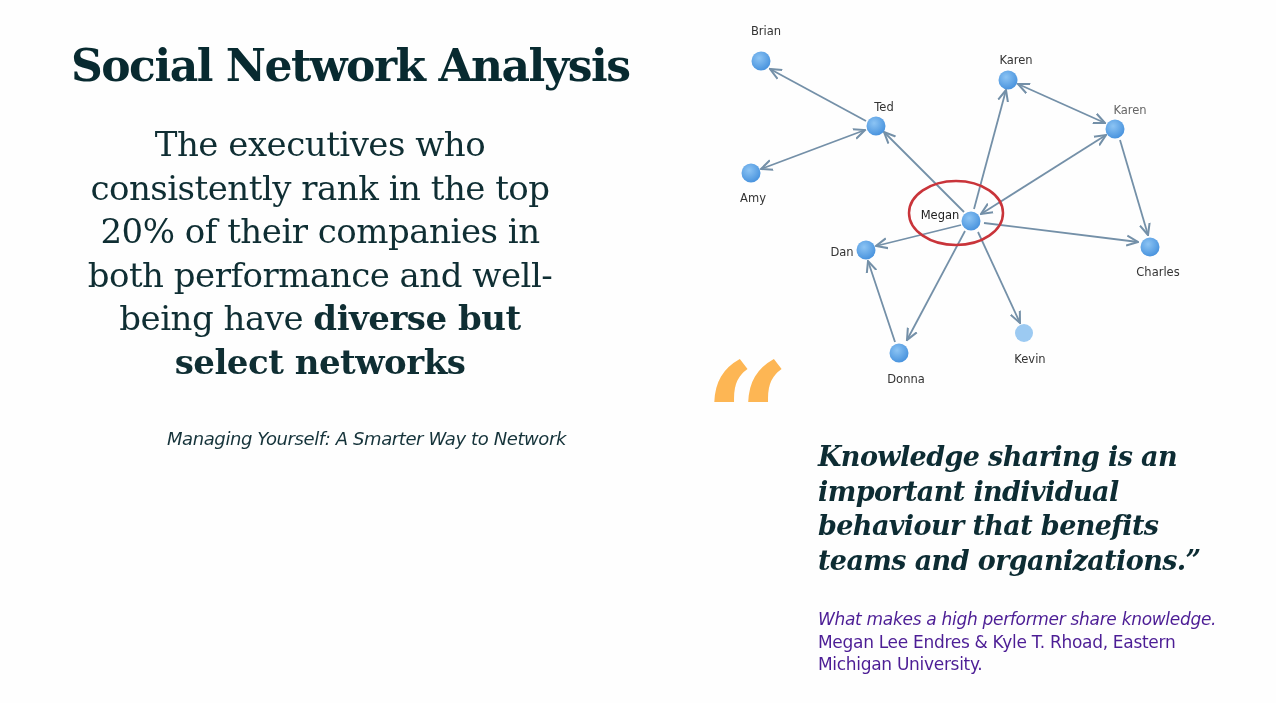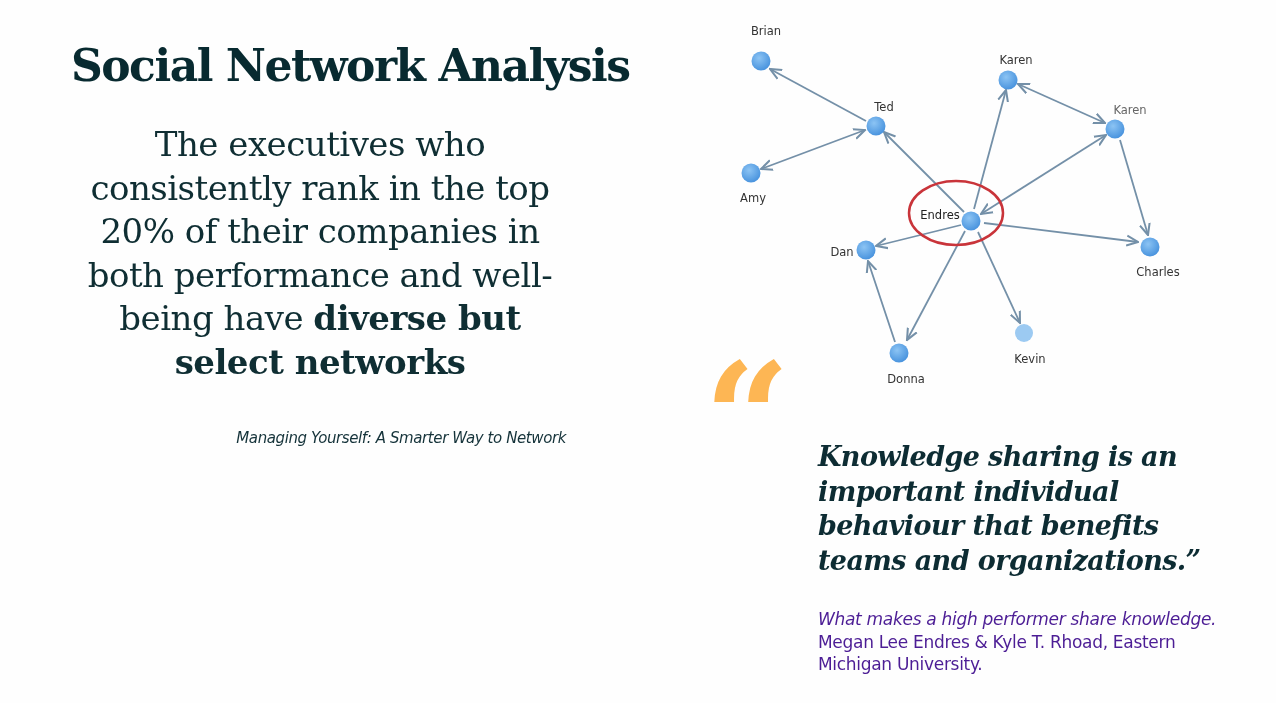--- a/index.html
+++ b/index.html
@@ -15,21 +15,21 @@
   }
   .main-quote {
     position: absolute; left: 60px; top: 123px; width: 520px;
     text-align: center;
     font-family: "DejaVu Serif", serif; font-size: 34px; line-height: 43.5px;
     color: #0f2e33; letter-spacing: -0.5px;
   }
   .main-quote b { font-weight: bold; }
   .citation {
     position: absolute; left: 90px; top: 427px; width: 476px; text-align: right;
-    font-family: "DejaVu Sans", sans-serif; font-size: 15px; line-height: 23px;
+    font-family: "DejaVu Sans", sans-serif; font-size: 18px; line-height: 23px;
     color: #15333a; letter-spacing: -0.4px;
   }
   .citation .ital { font-style: italic; }
   .graph { position: absolute; left: 700px; top: 20px; width: 560px; height: 380px; }
   .graph svg { position: absolute; left: 0; top: 0; }
   .node-label {
     position: absolute; font-family: "DejaVu Sans", sans-serif; font-size: 11.5px;
     color: #333; white-space: nowrap; transform: translate(-50%, 0);
   }
   .quote-mark {
@@ -99,21 +99,21 @@
       <circle cx="450" cy="227" r="9.5"></circle>
       <circle cx="199" cy="333" r="9.5"></circle>
       <circle cx="324" cy="313" r="9" fill="#9ccaf2"></circle>
     </g>
   </svg>
   <span class="node-label" style="left:66px;top:4px;">Brian</span>
   <span class="node-label" style="left:184px;top:80px;">Ted</span>
   <span class="node-label" style="left:53px;top:171px;">Amy</span>
   <span class="node-label" style="left:316px;top:33px;">Karen</span>
   <span class="node-label" style="left:430px;top:83px;color:#666;">Karen</span>
-  <span class="node-label" style="left:240px;top:188px;color:#222;">Endres</span>
+  <span class="node-label" style="left:240px;top:188px;color:#222;">Megan</span>
   <span class="node-label" style="left:142px;top:225px;">Dan</span>
   <span class="node-label" style="left:458px;top:245px;">Charles</span>
   <span class="node-label" style="left:206px;top:352px;">Donna</span>
   <span class="node-label" style="left:330px;top:332px;">Kevin</span>
 </div>
 
 <div class="quote-mark">“</div>
 
 <div class="knowledge-quote">Knowledge sharing is an important individual behaviour that benefits teams and organizations.”</div>
 

